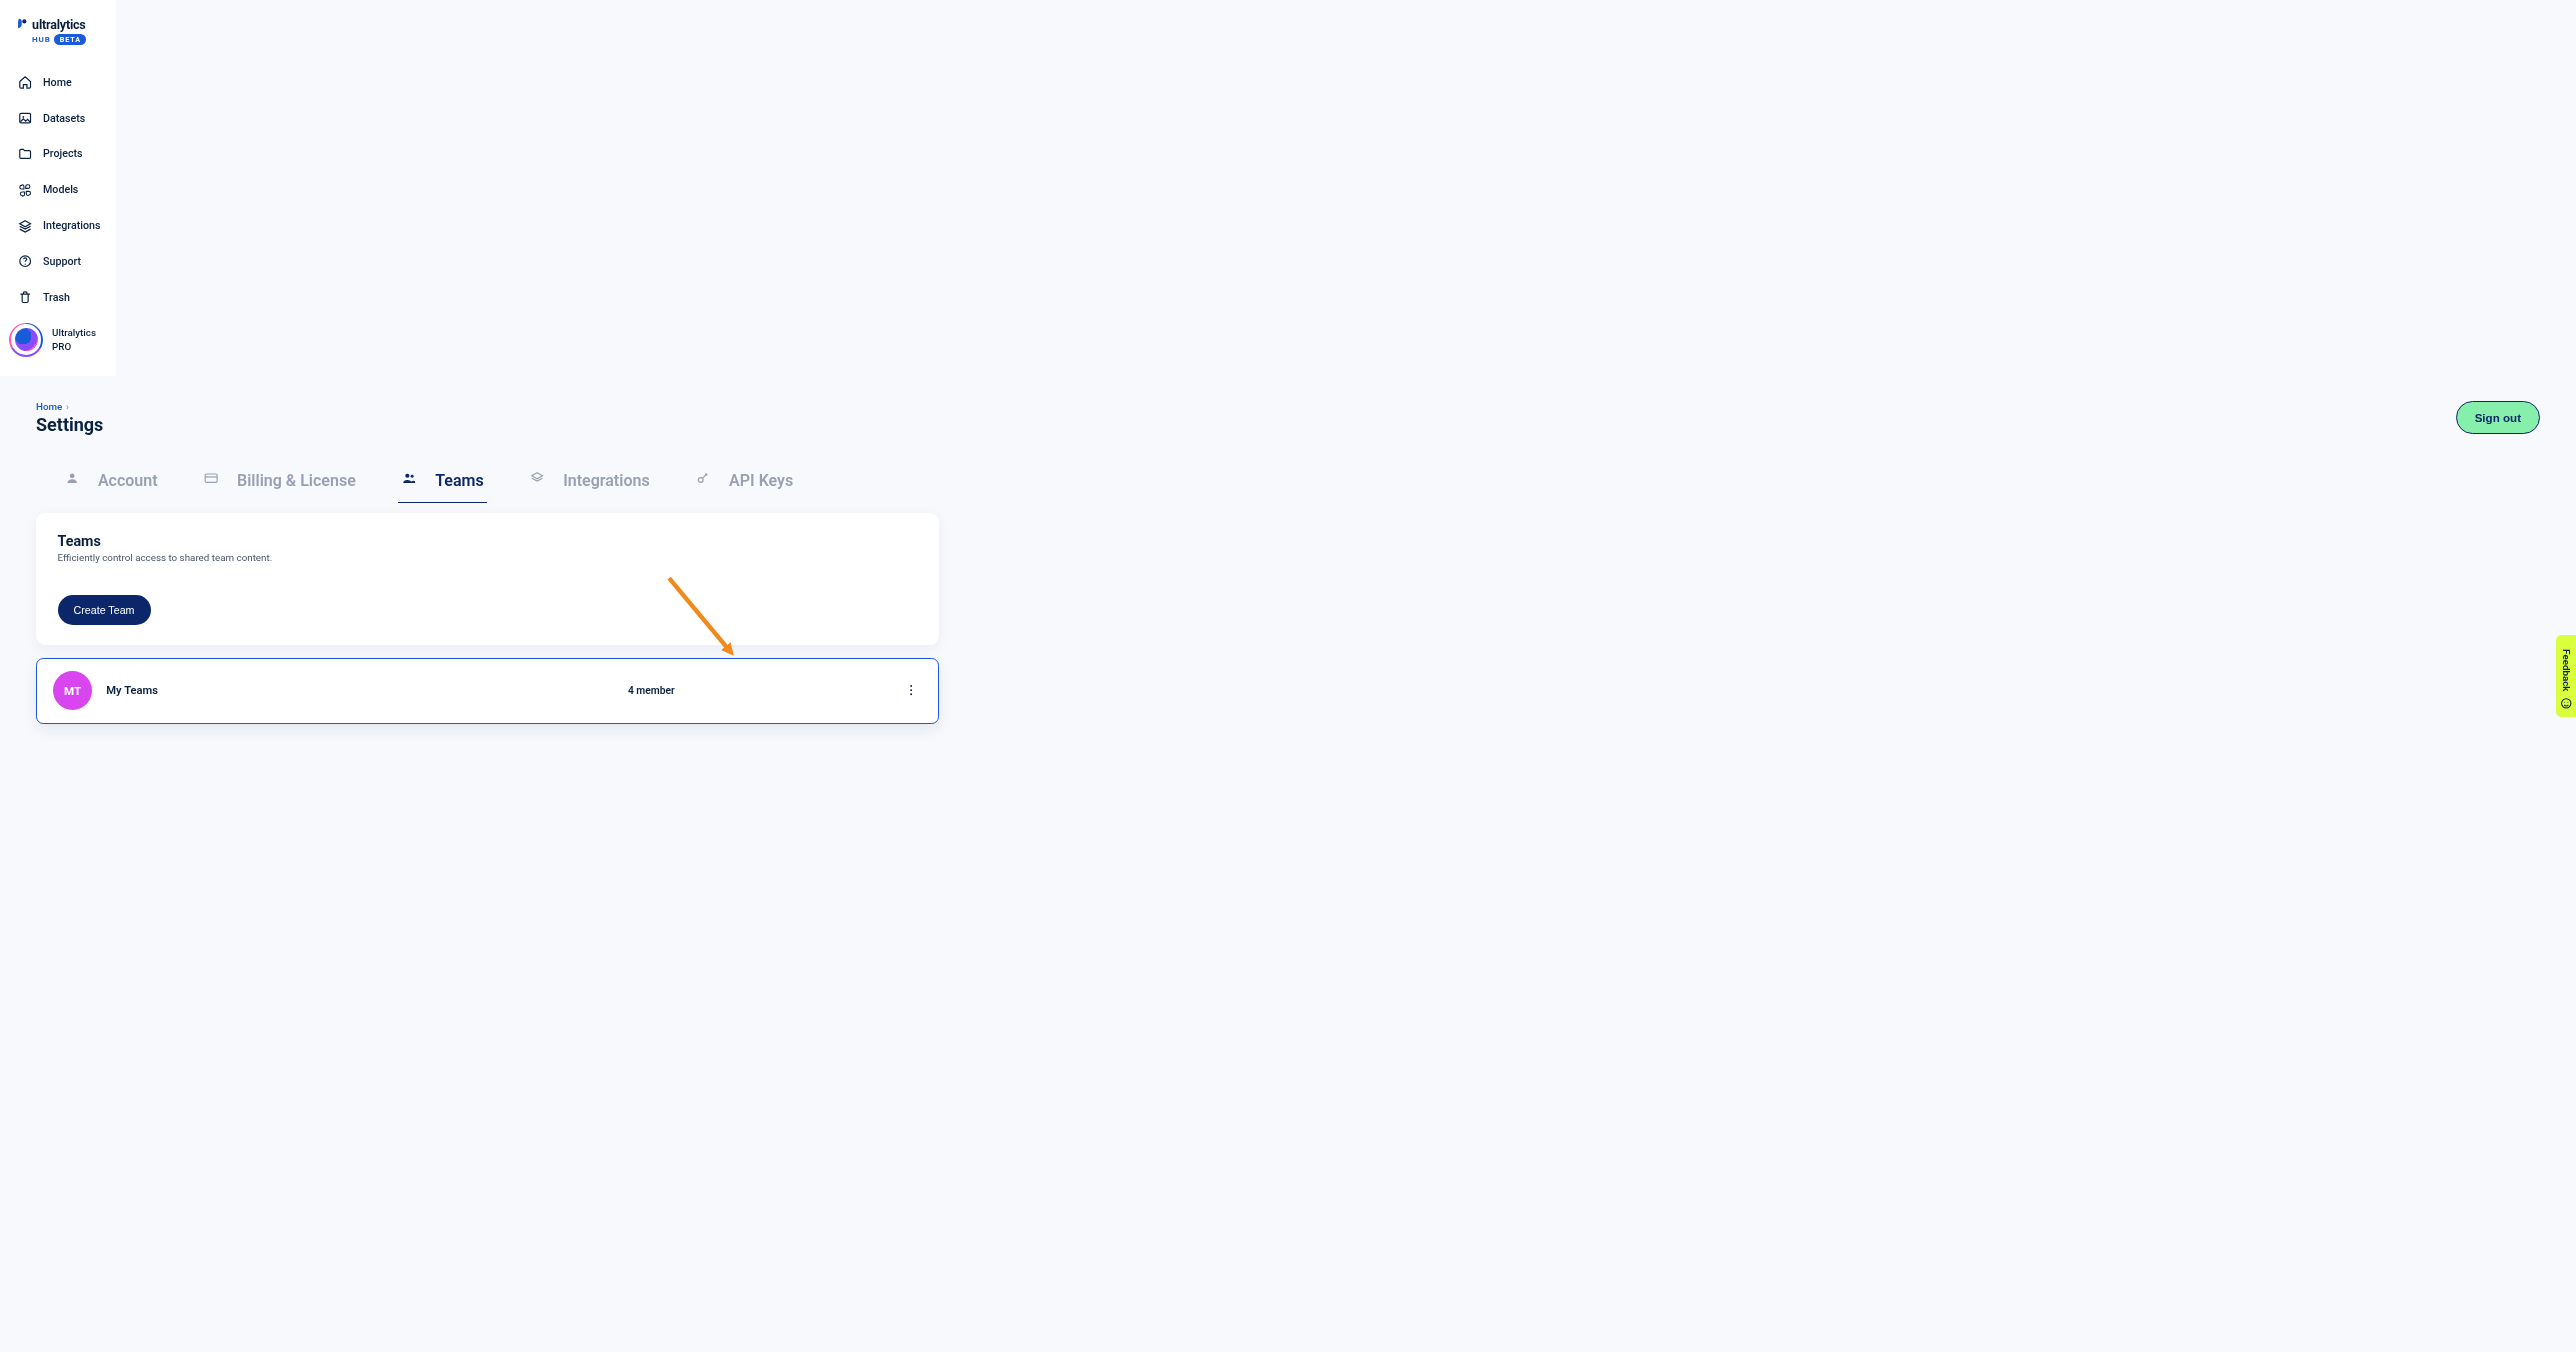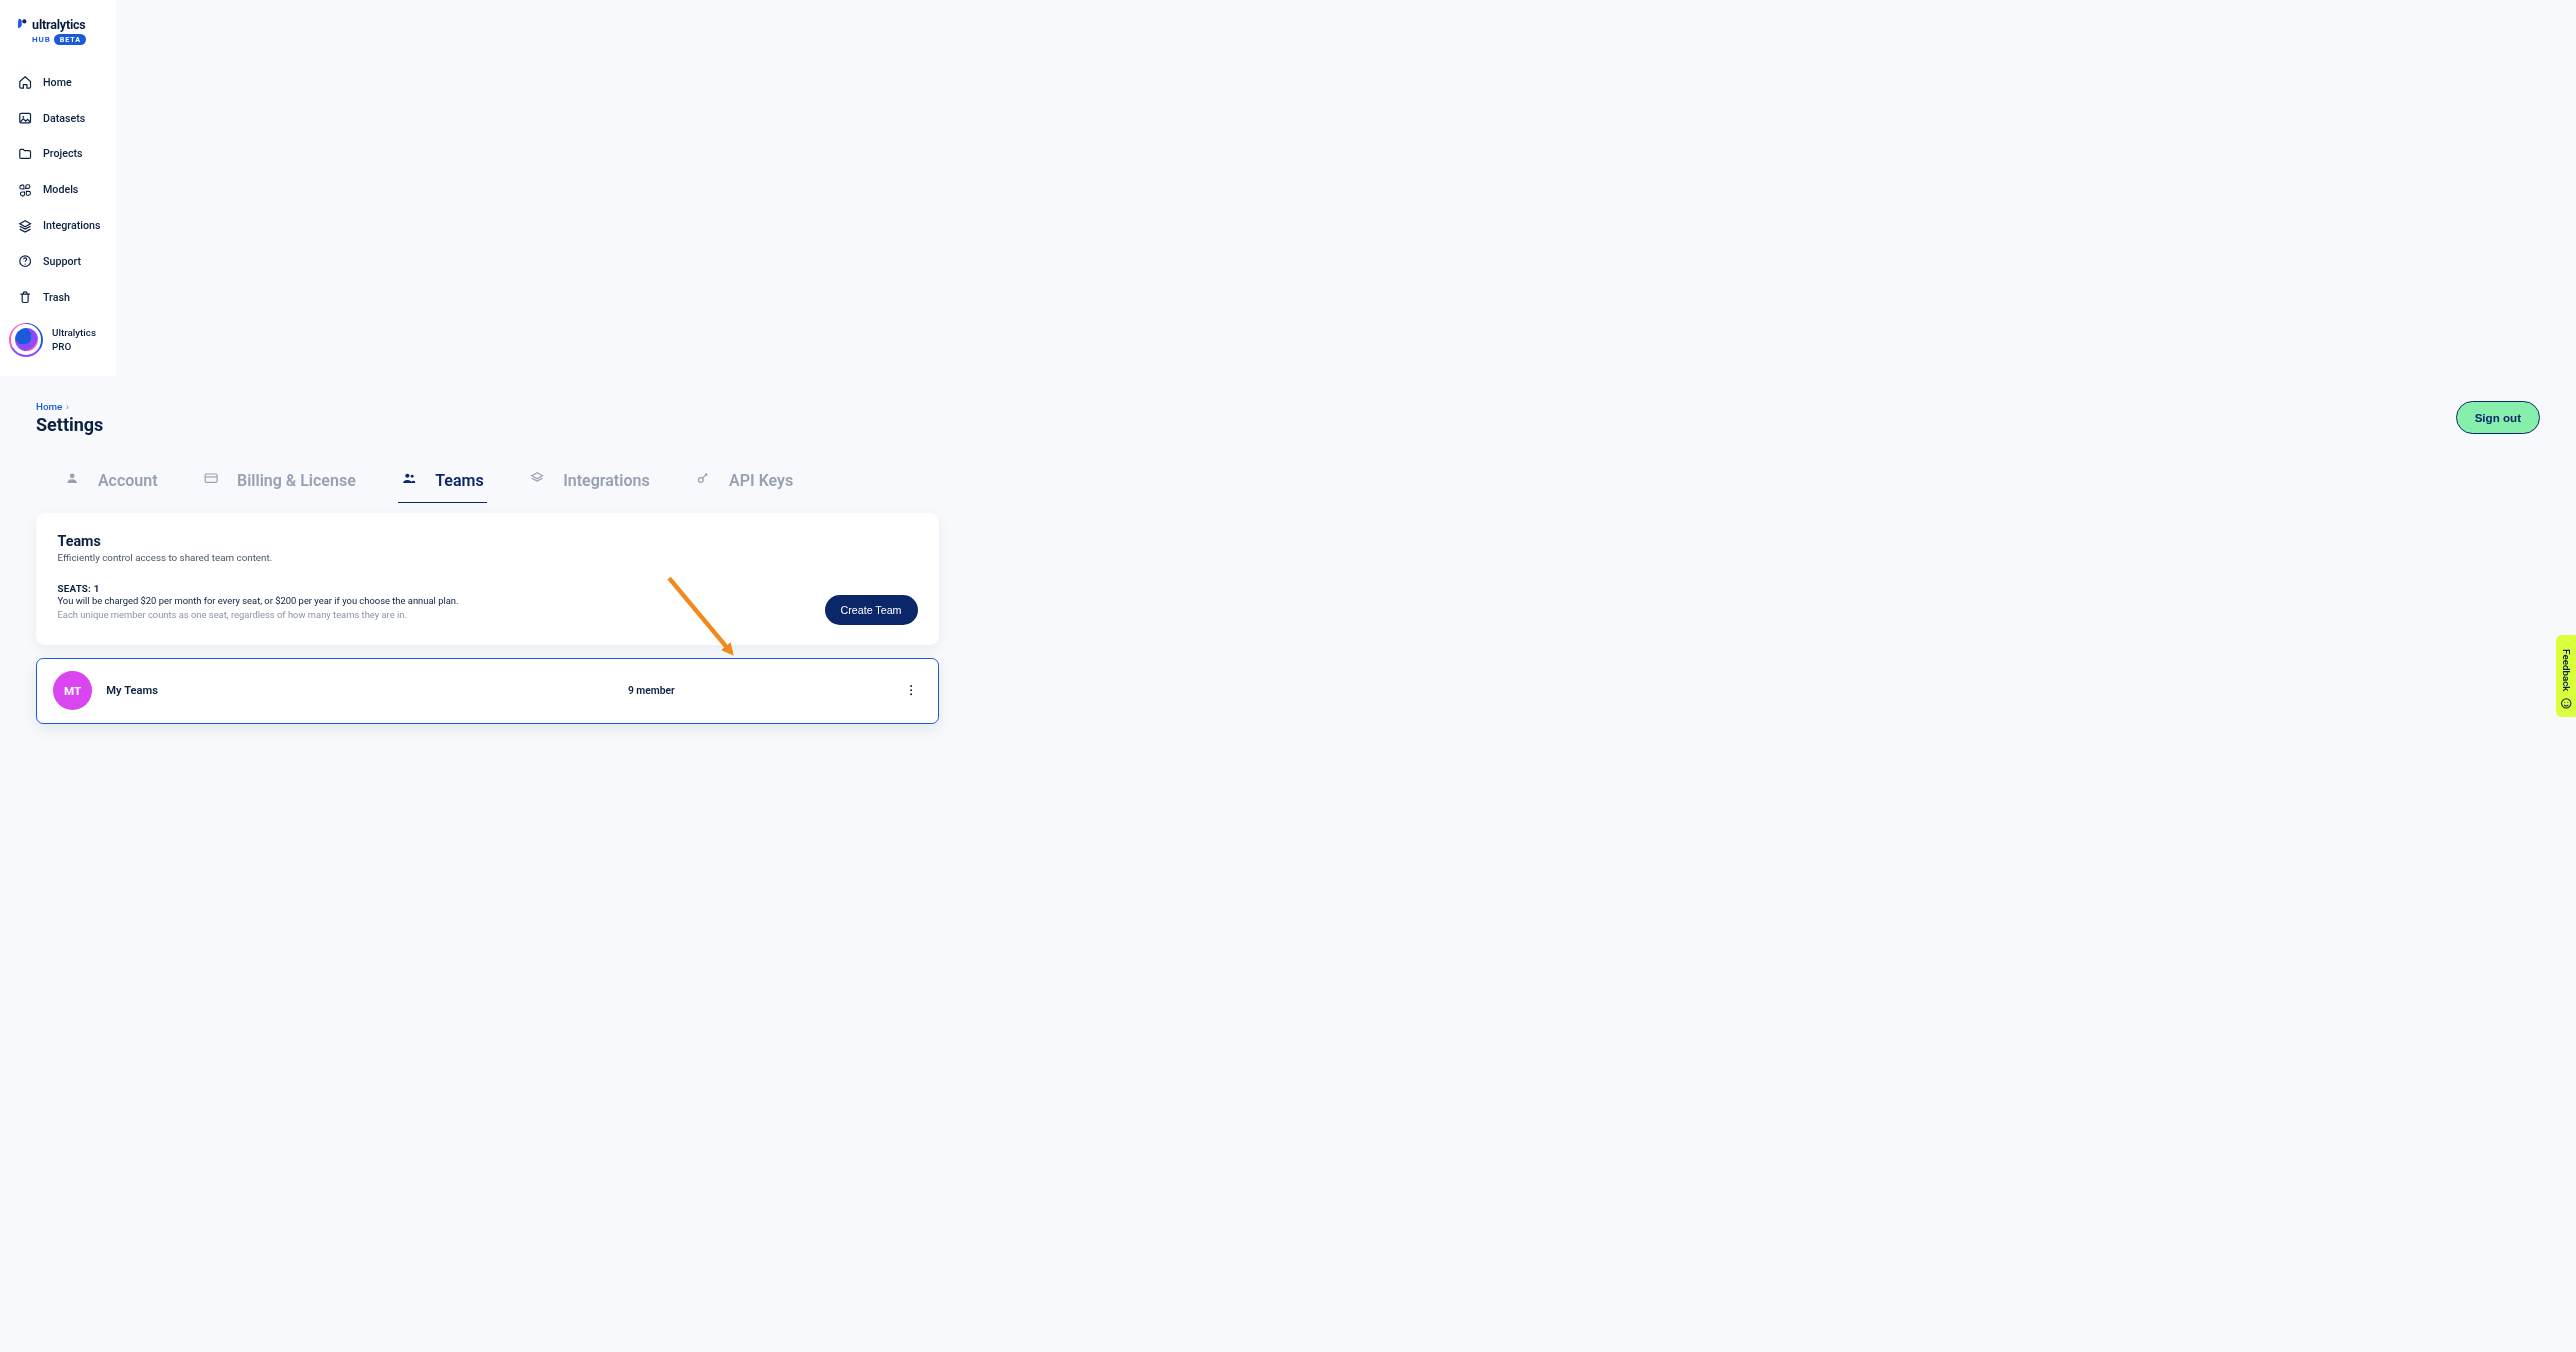--- a/index.html
+++ b/index.html
@@ -269,35 +269,28 @@
               </svg>
           </span>
           <span>API Keys</span>
         </div>
       </div>
 
       <section class="card">
         <h2>Teams</h2>
         <p class="subtitle">Efficiently control access to shared team content.</p>
         <div class="seats-row">
-          <div>
-            <div class="seats-label">SEATS: 1</div>
-            <div class="seats-desc">
-              <span>You will be charged $20 per month for every seat, or $200 per year if you choose the annual plan.</span>
-              <span class="muted">Each unique member counts as one seat, regardless of how many teams they are in.</span>
-            </div>
-          </div>
           <button class="create-btn">Create Team</button>
         </div>
       </section>
 
       <div class="team-card">
         <div class="team-avatar">MT</div>
         <div class="team-name">My Teams</div>
-        <div class="team-members">9 member</div>
+        <div class="team-members">4 member</div>
         <div class="row-menu">
           <span>
             <svg viewBox="0 0 24 24" width="14.3" height="14.3">
                 <circle cx="12" cy="5" r="1.6" fill="currentColor"></circle>
                 <circle cx="12" cy="12" r="1.6" fill="currentColor"></circle>
                 <circle cx="12" cy="19" r="1.6" fill="currentColor"></circle>
               </svg>
           </span>
         </div>
       </div>

